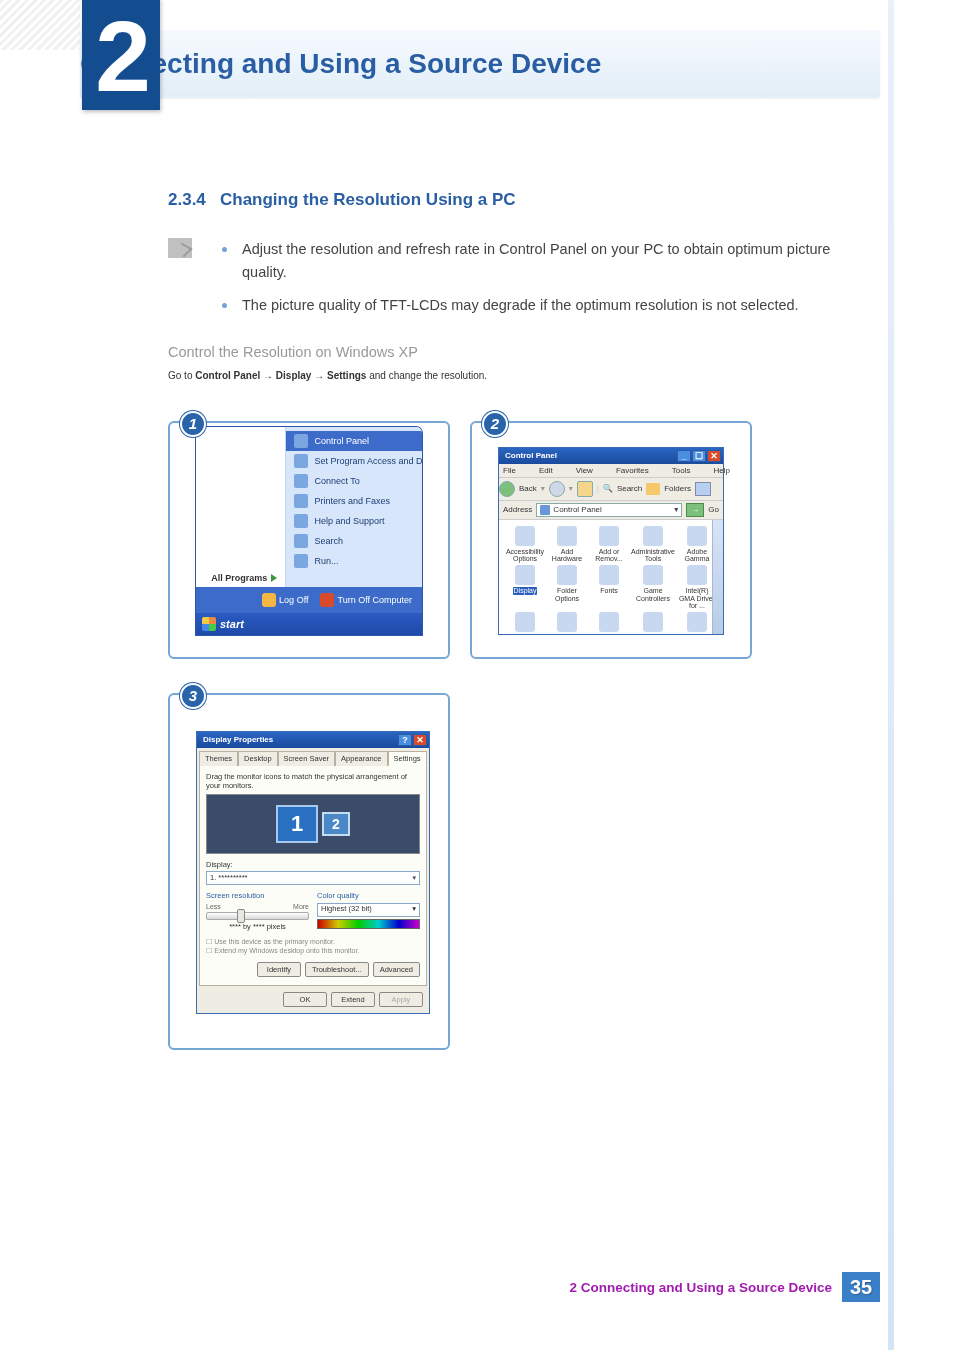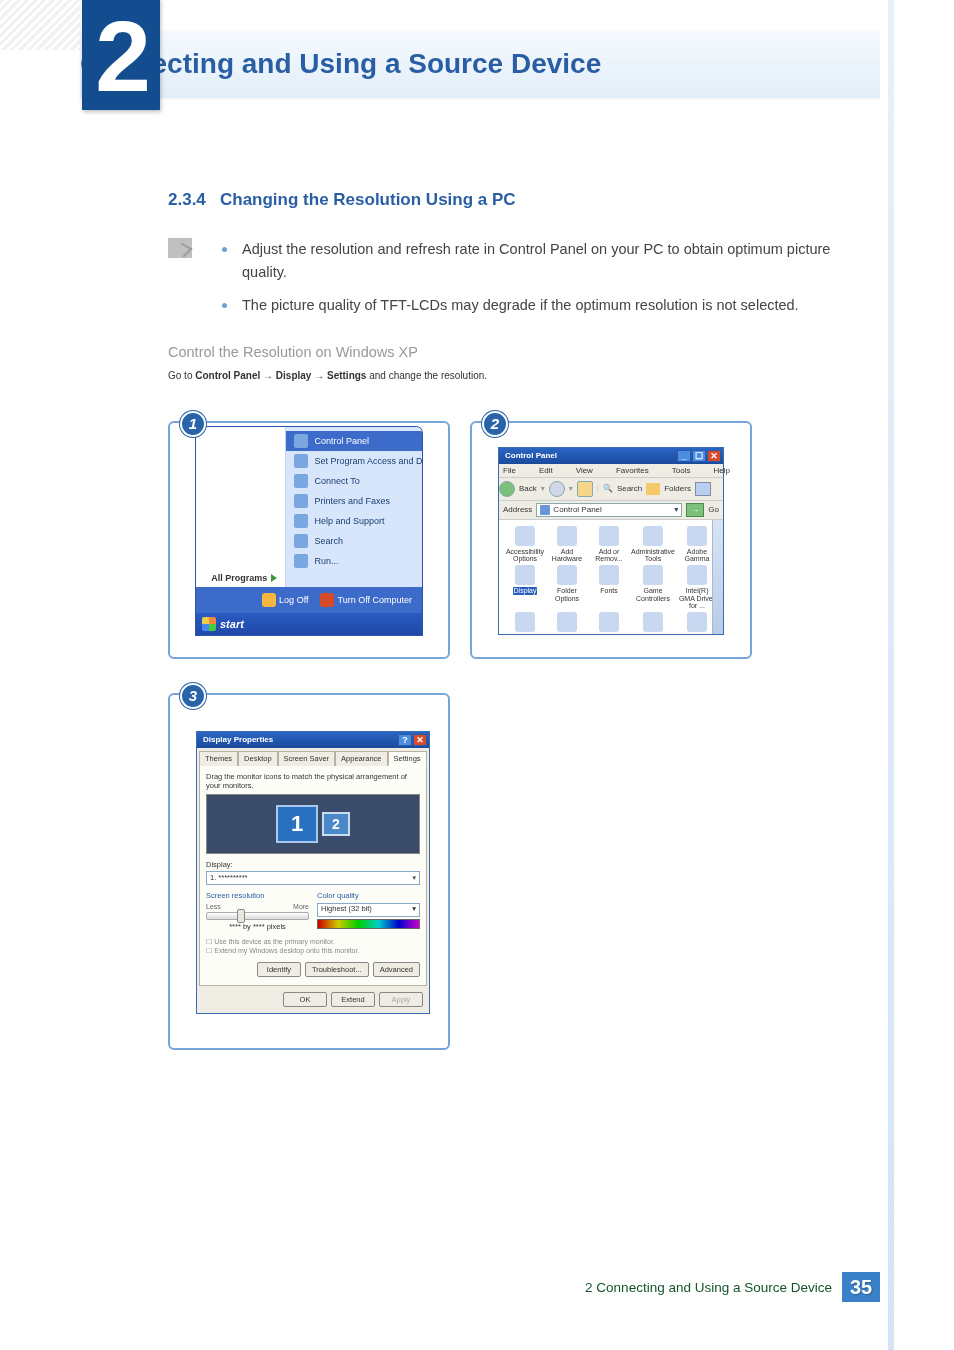--- a/index.html
+++ b/index.html
@@ -484,23 +484,23 @@
   
   .page-footer {
     position: absolute;
     bottom: 48px;
     right: 74px;
     display: flex;
     align-items: center;
     gap: 10px;
   }
   .footer-text {
-    color: #14532d;
+    color: #a21caf;
     font-size: 13.5px;
-    font-weight: normal;
+    font-weight: bold;
   }
   .footer-num {
     background: #3a80c8;
     color: #fff;
     width: 38px;
     height: 30px;
     display: flex;
     align-items: center;
     justify-content: center;
     font-size: 20px;

